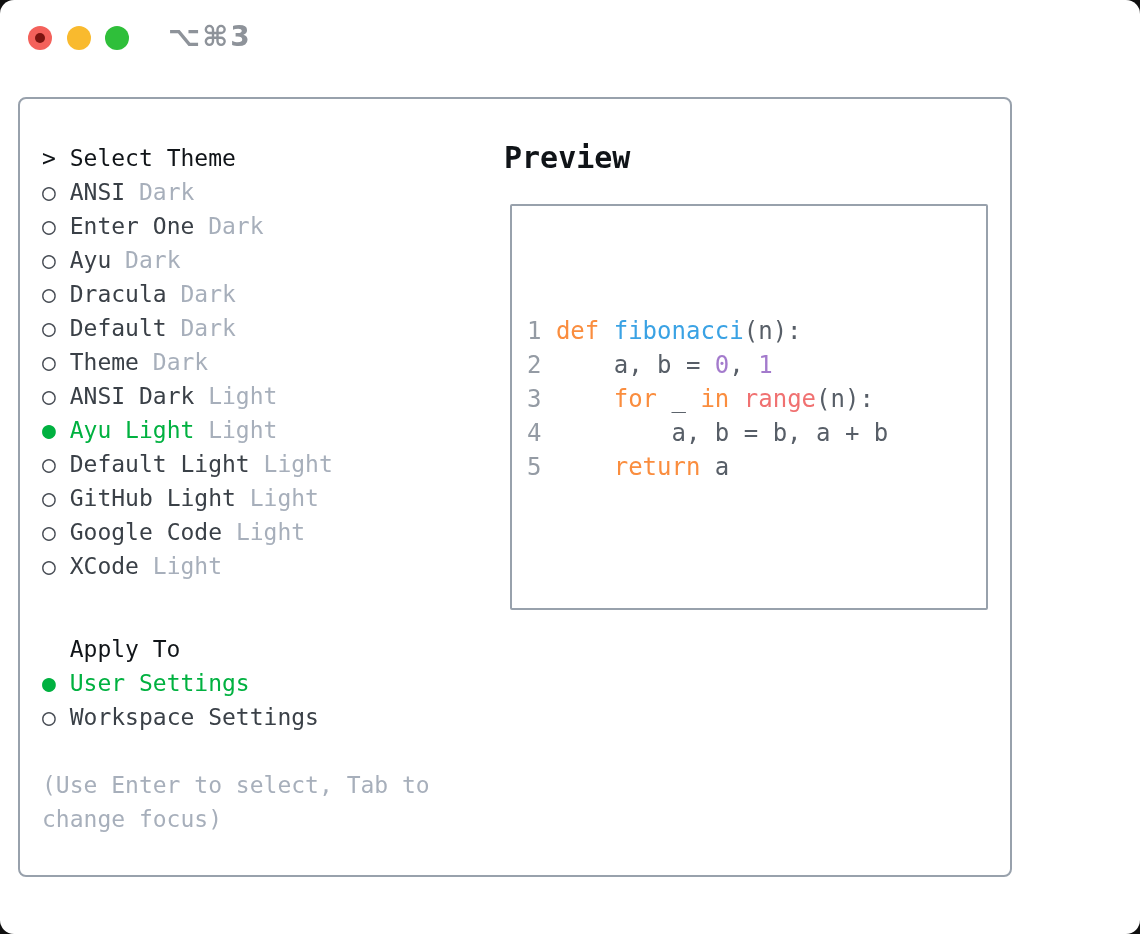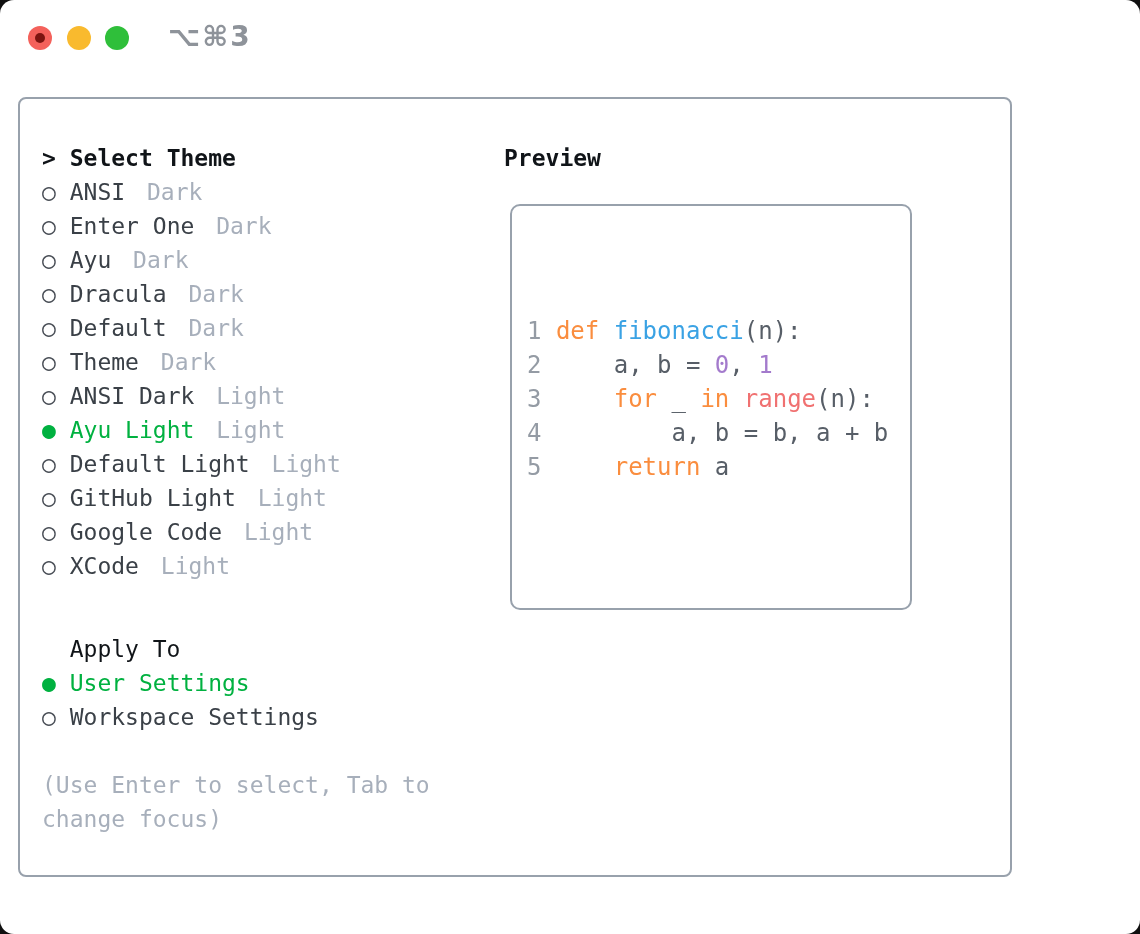--- a/index.html
+++ b/index.html
@@ -25,41 +25,41 @@
   
   .main-box{
     position:absolute;left:18px;top:97px;width:994px;height:780px;
     box-sizing:border-box;border:2px solid var(--border);border-radius:8px;background:#fff;
   }
   .left-panel{
     position:absolute;left:22px;top:42px;width:446px;
     font-size:23px;line-height:34px;color:var(--name);
   }
   .row{white-space:pre;height:34px;}
-  .header-row{font-weight:bold;color:var(--text);}
+  .header-row{font-weight:normal;color:var(--text);}
   .bullet{color:var(--circle);}
-  .variant{color:var(--muted);margin-left:8px;}
+  .variant{color:var(--muted);}
   .theme-row.selected .bullet,
   .theme-row.selected .theme-name,
   .apply-option.selected .bullet,
   .apply-option.selected .apply-name{color:var(--green);}
   .apply-section{margin-top:49px;}
   .apply-heading{padding-left:2ch;color:var(--text);}
   .hint{
     margin-top:34px;white-space:normal;max-width:430px;
     color:var(--muted);
   }
   
   .preview-heading{
     position:absolute;left:484px;top:42px;height:34px;line-height:34px;
-    font-size:23px;font-weight:bold;color:var(--text);white-space:pre;
+    font-size:30px;font-weight:bold;color:var(--text);white-space:pre;
   }
   .preview-box{
-    position:absolute;left:490px;top:105px;width:402px;height:406px;
-    box-sizing:border-box;border:2px solid var(--border);border-radius:10px;background:#fff;
+    position:absolute;left:490px;top:105px;width:478px;height:406px;
+    box-sizing:border-box;border:2px solid var(--border);border-radius:2px;background:#fff;
   }
   .code{
     position:absolute;left:15px;top:40px;
     font-size:24px;line-height:34px;white-space:pre;color:var(--fg);
   }
   .cline{height:34px;}
   .diff-block{margin-top:34px;}
   .lnum{color:var(--gray);}
   .tok.fg{color:var(--fg);}
   .tok.kw{color:var(--kw);}

